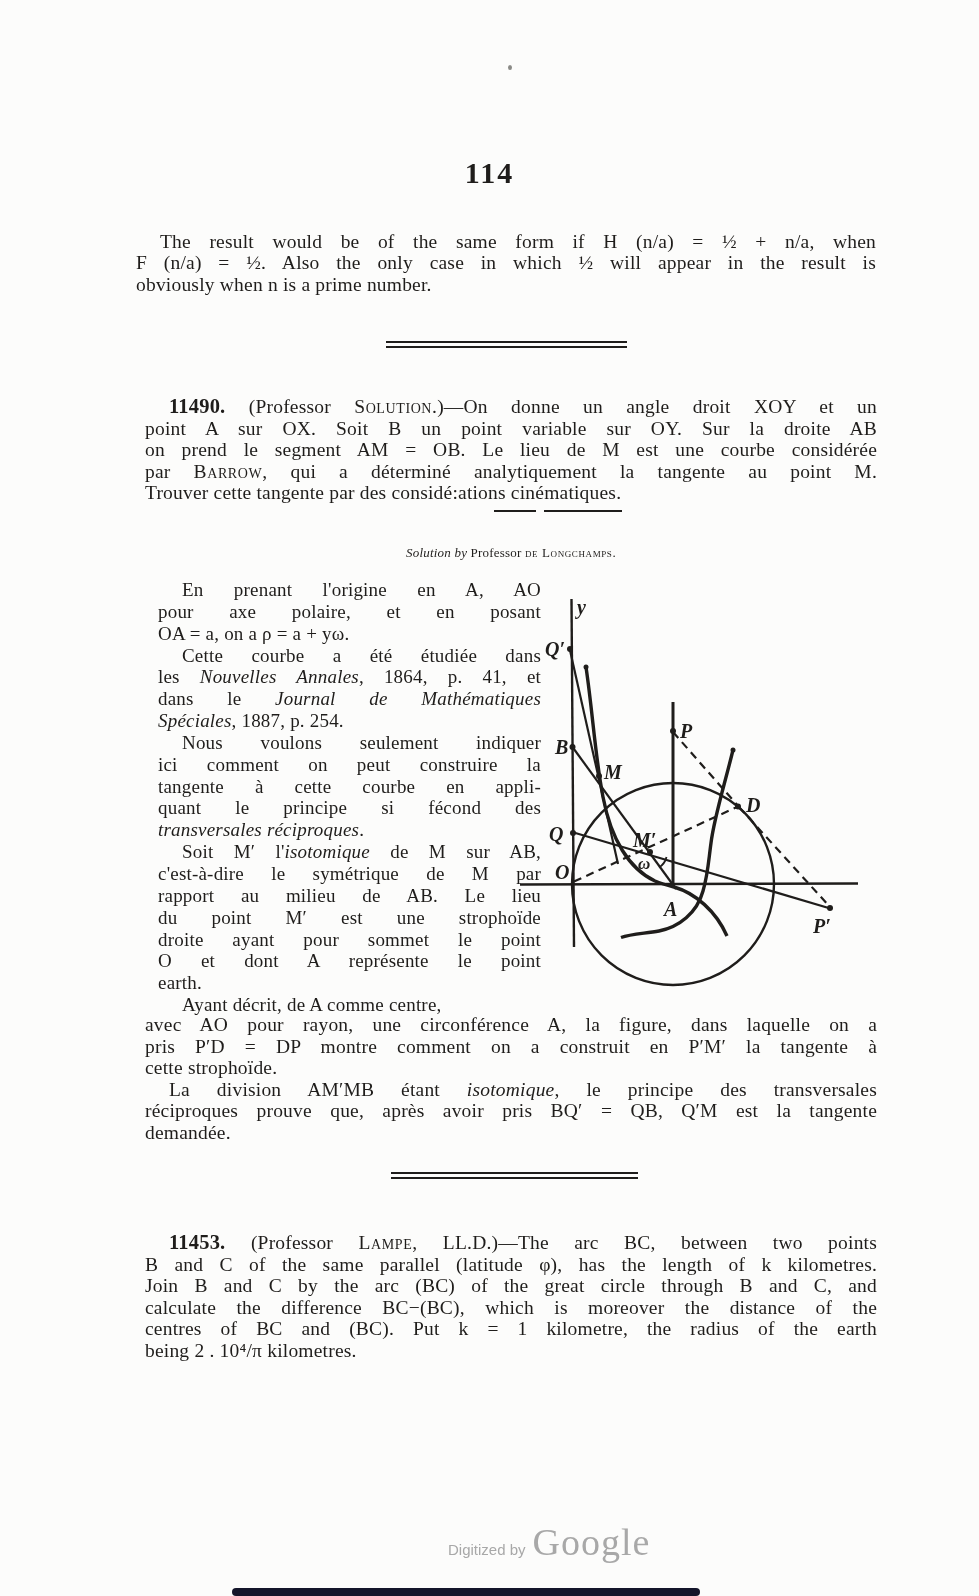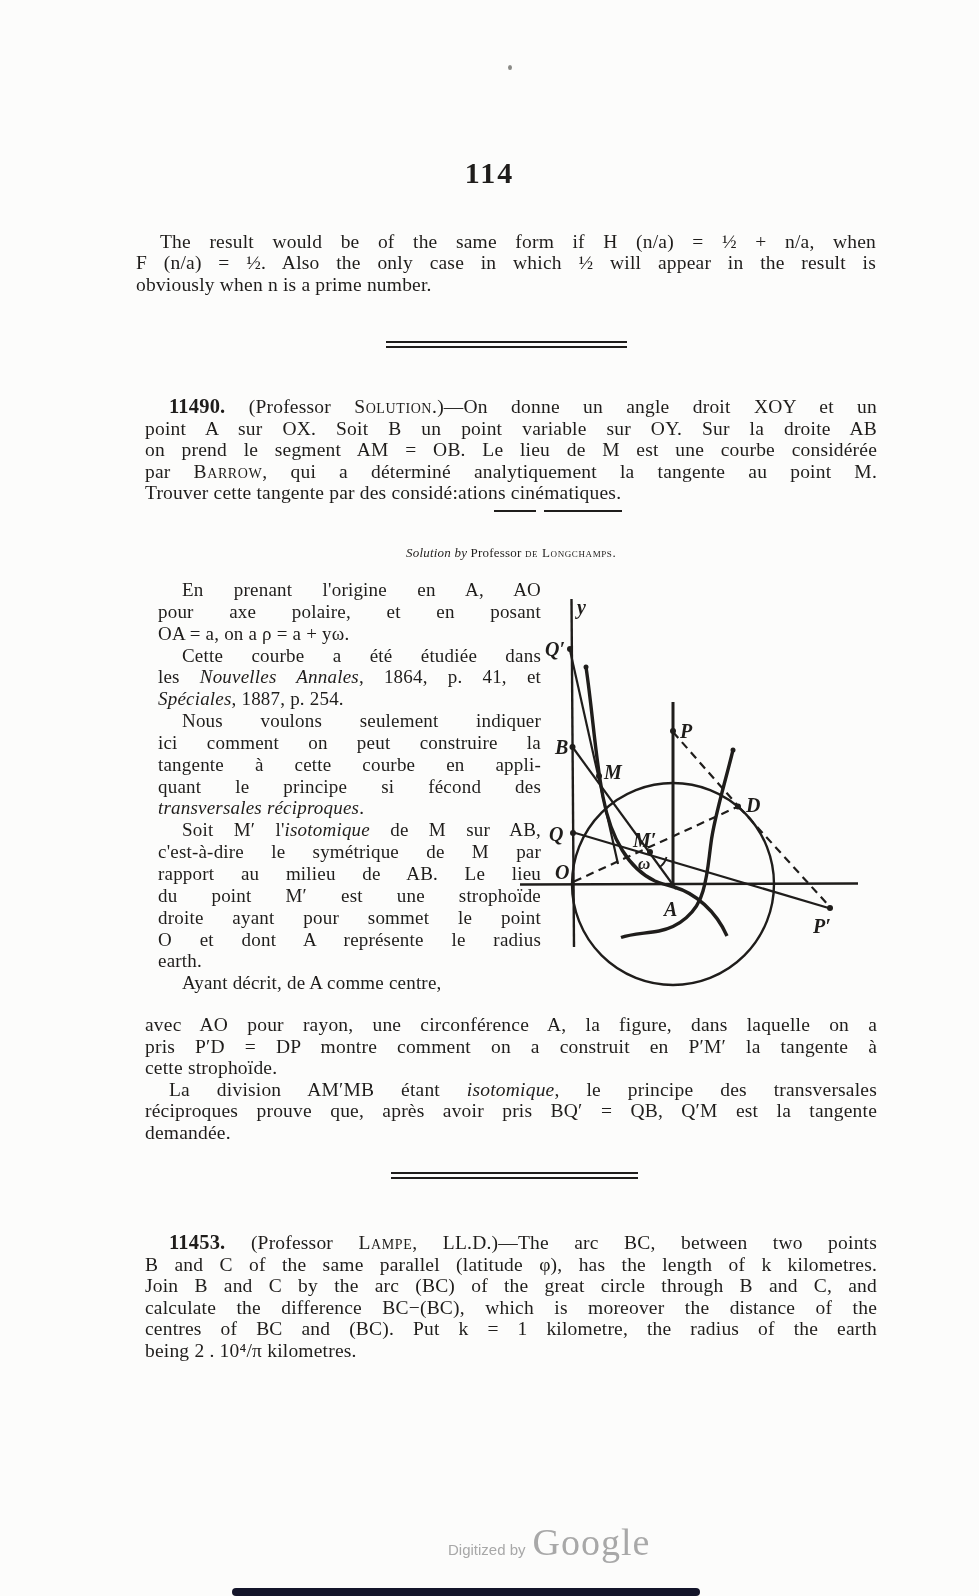--- a/index.html
+++ b/index.html
@@ -77,32 +77,33 @@
   <div class="abs tblock" id="heading">
       <div class="tl center"><span class="s-i">Solution by</span><span class="s-r"> Professor </span><span class="s-sc">de Longchamps</span><span class="s-r">.</span></div>
     </div>
 
   <div class="abs tblock" id="leftcol">
       <div class="tl just ind"><span class="s-r">En prenant l'origine en A, AO</span></div>
       <div class="tl just"><span class="s-r">pour axe polaire, et en posant</span></div>
       <div class="tl left"><span class="s-r">OA = a, on a ρ = a + yω.</span></div>
       <div class="tl just ind"><span class="s-r">Cette courbe a été étudiée dans</span></div>
       <div class="tl just"><span class="s-r">les </span><span class="s-i">Nouvelles Annales</span><span class="s-r">, 1864, p. 41, et</span></div>
+      <div class="tl just"><span class="s-r">dans le </span><span class="s-i">Journal de Mathématiques</span></div>
       <div class="tl left"><span class="s-i">Spéciales</span><span class="s-r">, 1887, p. 254.</span></div>
       <div class="tl just ind"><span class="s-r">Nous voulons seulement indiquer</span></div>
       <div class="tl just"><span class="s-r">ici comment on peut construire la</span></div>
       <div class="tl just"><span class="s-r">tangente à cette courbe en appli-</span></div>
       <div class="tl just"><span class="s-r">quant le principe si fécond des</span></div>
       <div class="tl left"><span class="s-i">transversales réciproques</span><span class="s-r">.</span></div>
       <div class="tl just ind"><span class="s-r">Soit M′ l'</span><span class="s-i">isotomique</span><span class="s-r"> de M sur AB,</span></div>
       <div class="tl just"><span class="s-r">c'est-à-dire le symétrique de M par</span></div>
       <div class="tl just"><span class="s-r">rapport au milieu de AB.  Le lieu</span></div>
       <div class="tl just"><span class="s-r">du point M′ est une strophoïde</span></div>
       <div class="tl just"><span class="s-r">droite ayant pour sommet le point</span></div>
-      <div class="tl just"><span class="s-r">O et dont A représente le radius</span></div>
+      <div class="tl just"><span class="s-r">O et dont A représente le point</span></div>
       <div class="tl left"><span class="s-r">earth.</span></div>
       <div class="tl left ind"><span class="s-r">Ayant décrit, de A comme centre,</span></div>
     </div>
 
   <svg class="abs" id="figure" width="372" height="420" viewBox="505 575 372 420">
     <g fill="none" stroke="#1f1d1b">
 
       <path d="M 571.5,599 L 574,947" stroke-width="2.4"></path>
       <path d="M 520,884.5 L 858,883.5" stroke-width="2.4"></path>
 

